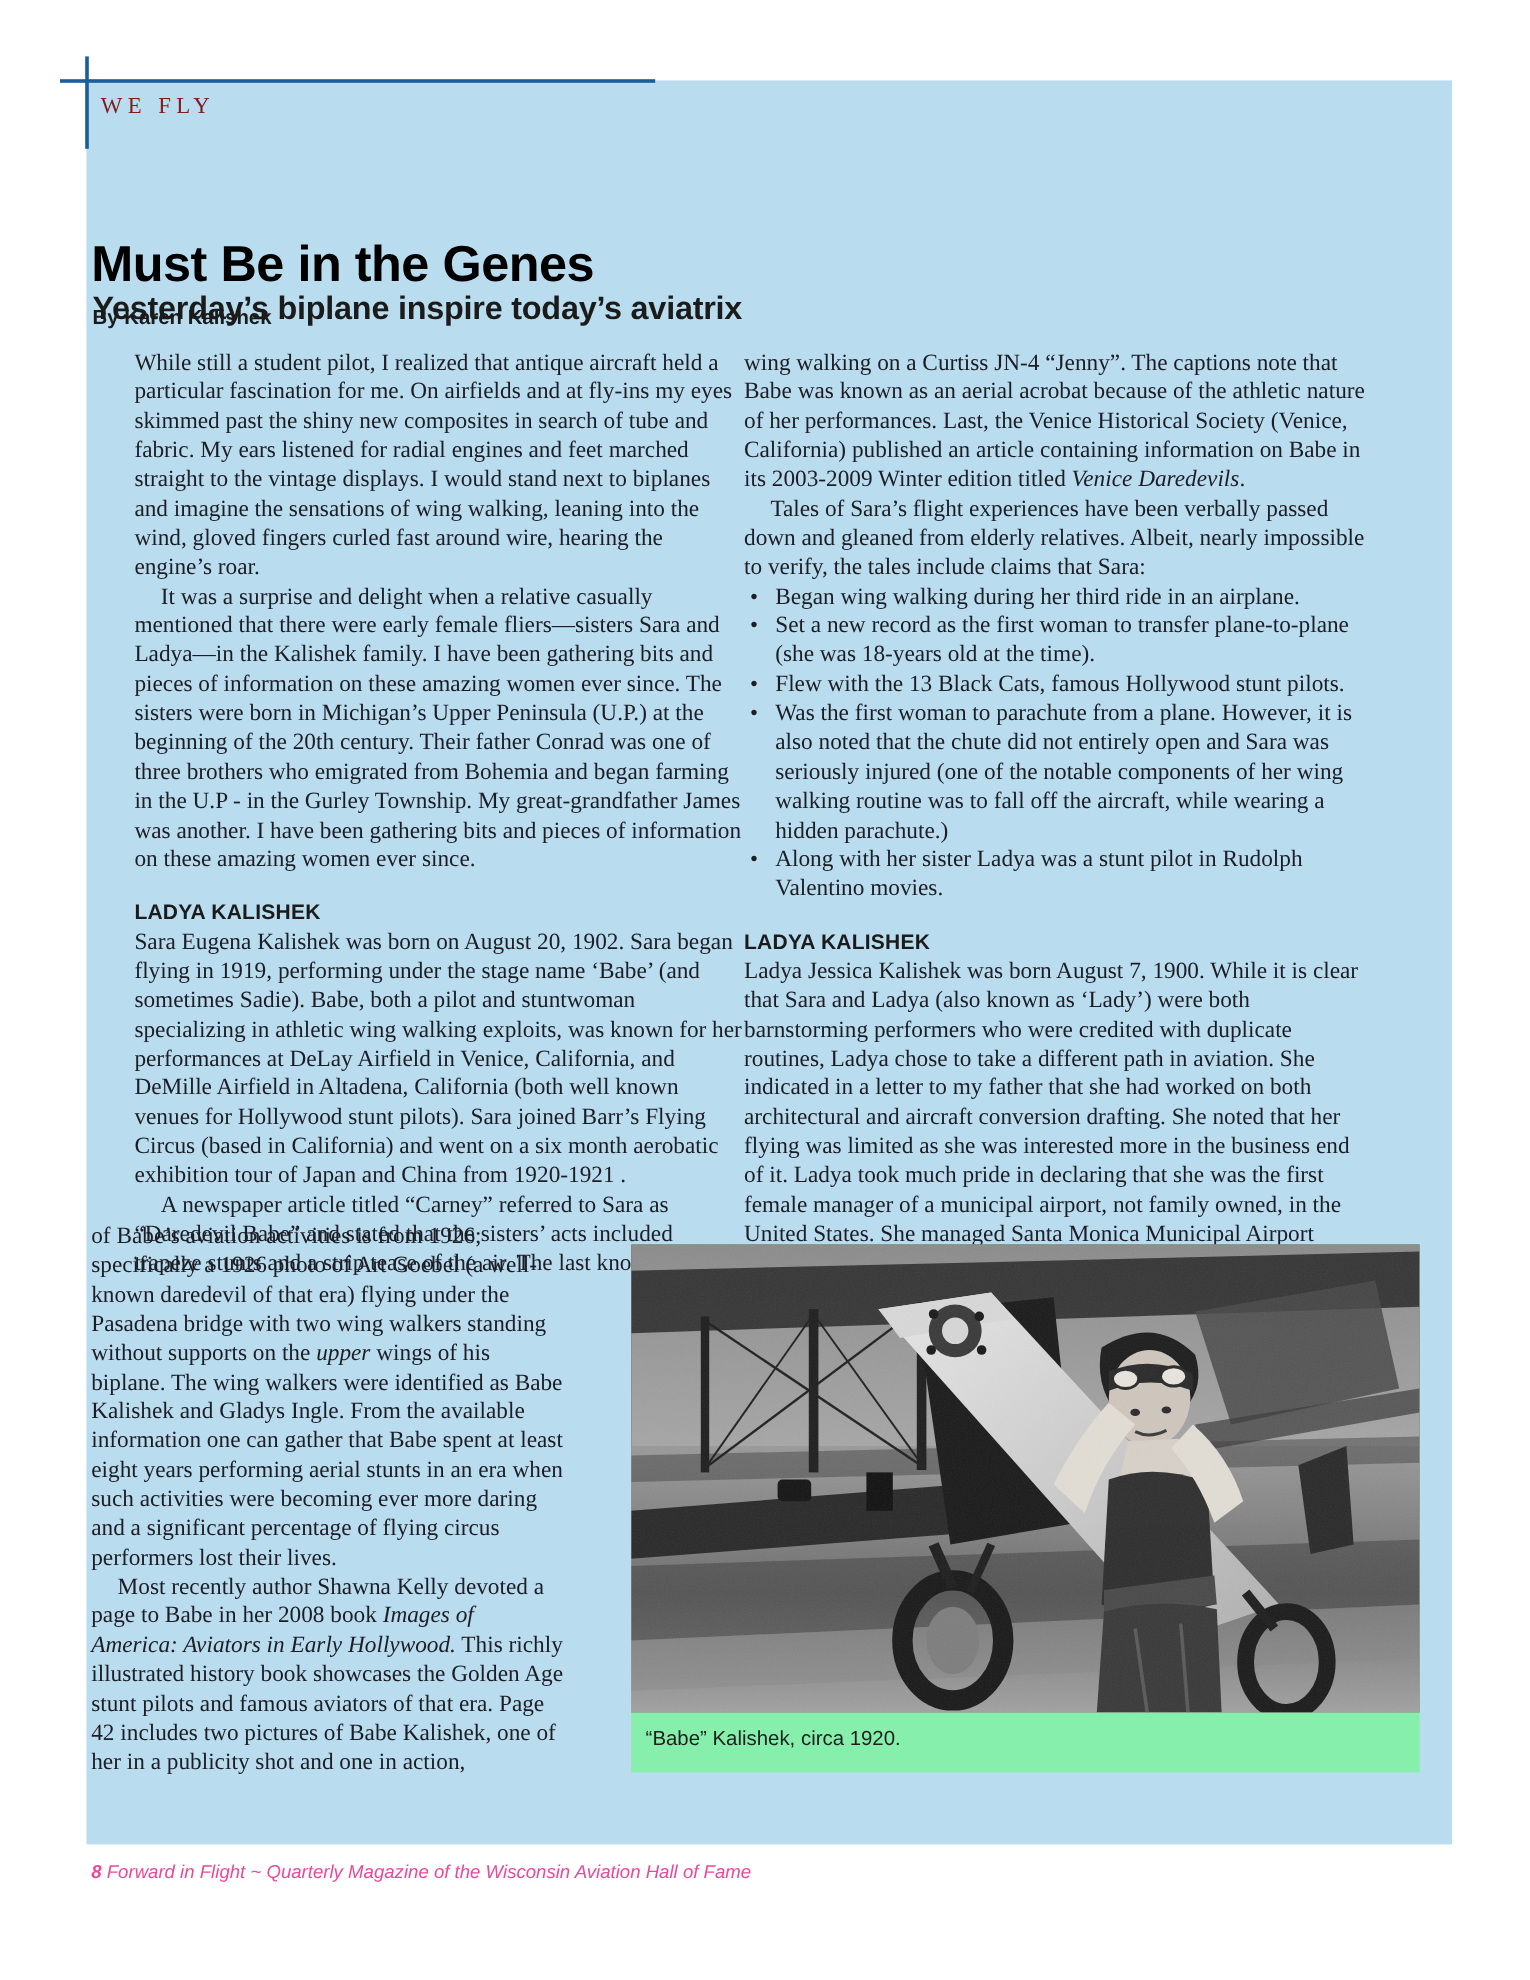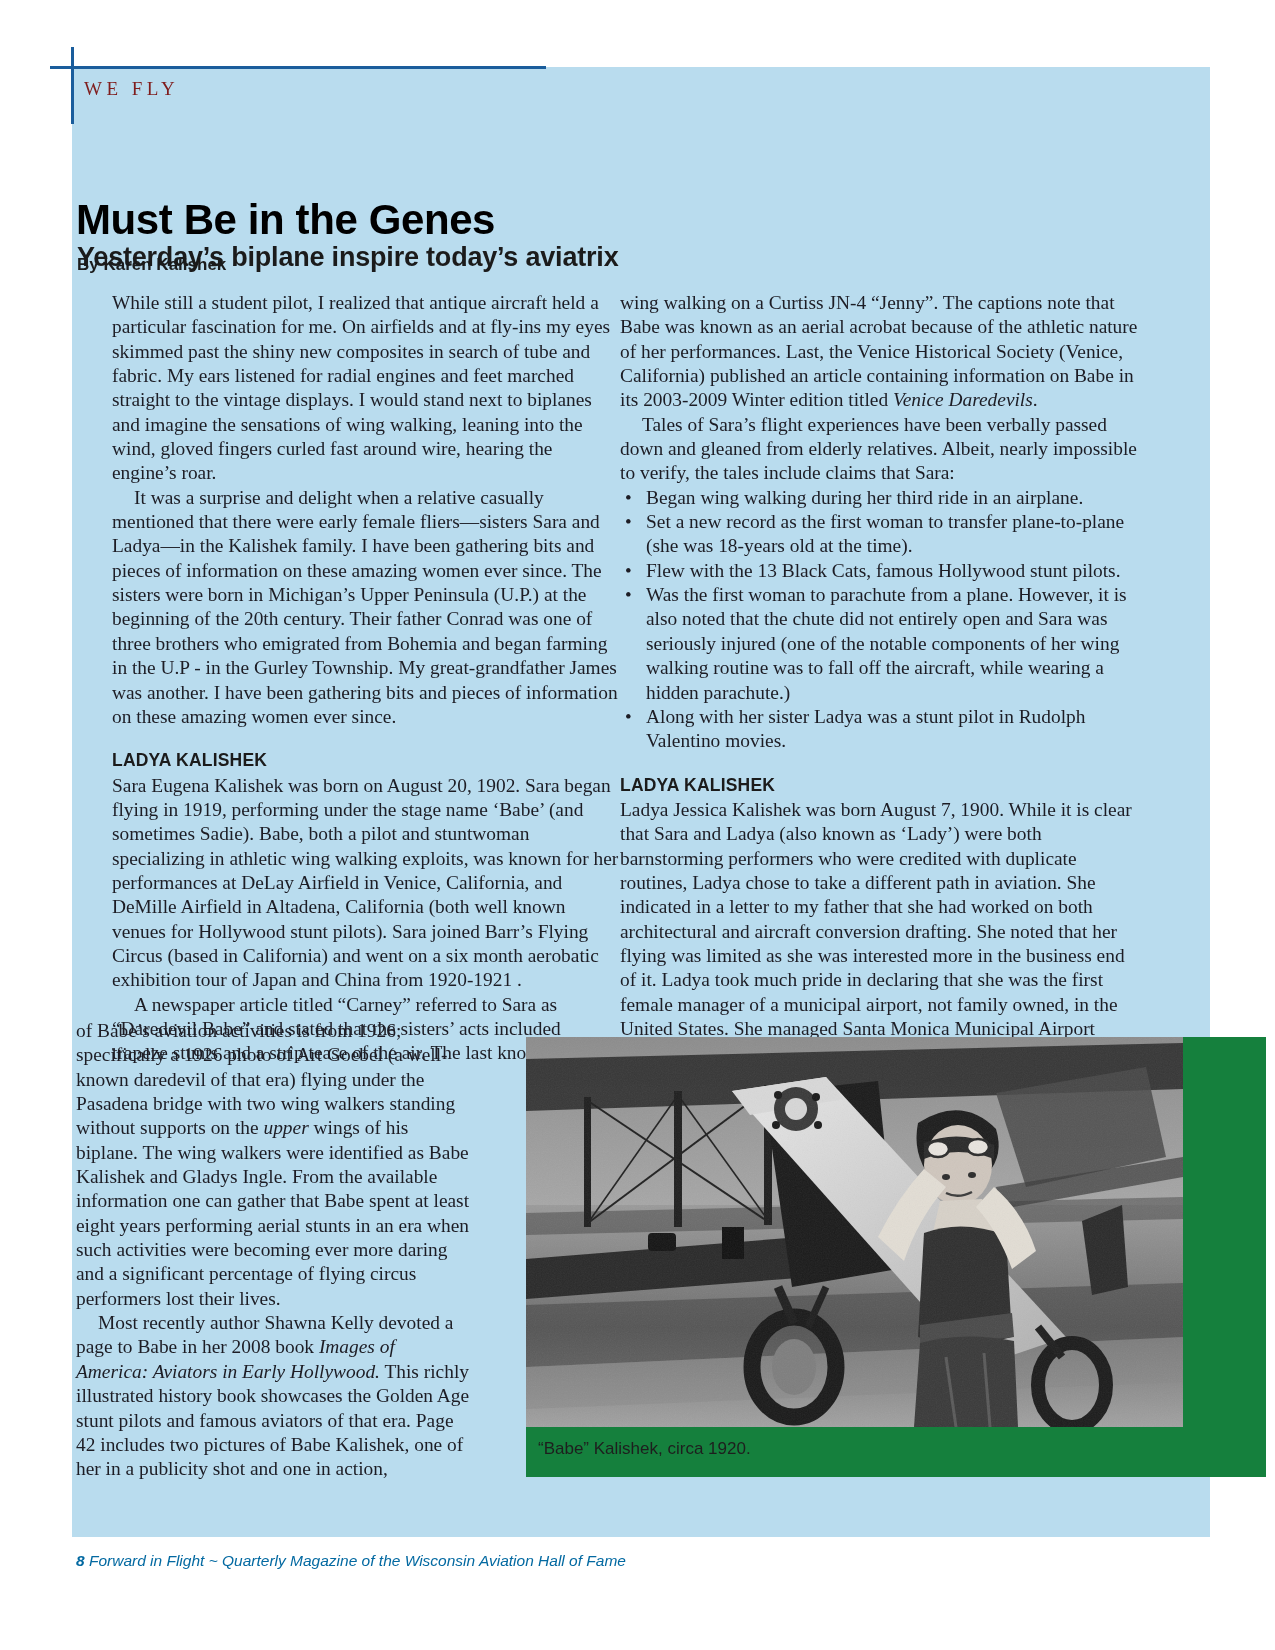--- a/index.html
+++ b/index.html
@@ -121,22 +121,22 @@
     font-family: "Liberation Serif", serif;
     font-size: 19.4px;
     line-height: 24.35px;
     color: #1d1d25;
   }
 
   
   #photo-figure {
     position: absolute;
     left: 486px; top: 1021px;
-    width: 740px; height: 440px;
-    background: #15803d;
+    width: 657px; height: 440px;
+    background: #86efac;
   }
   #photo {
     position: absolute;
     left: 0; top: 0;
     width: 657px; height: 390px;
     overflow: hidden;
     background: #6e6e6e;
   }
   #photo svg { display: block; width: 657px; height: 390px; }
   #photo-caption {
@@ -149,21 +149,21 @@
     padding: 12px 0 0 12px;
   }
 
   
   #footer {
     position: absolute;
     left: 76px; top: 1552px;
     font-family: "Liberation Sans", sans-serif;
     font-style: italic;
     font-size: 15.5px;
-    color: #0369a1;
+    color: #ec4899;
   }
   #footer .pagenum { font-weight: bold; font-style: italic; }
 
   .it { font-style: italic; }
 </style>
 </head>
 <body>
 
 <div id="blue-panel"></div>
 <div id="rule-horizontal"></div>

